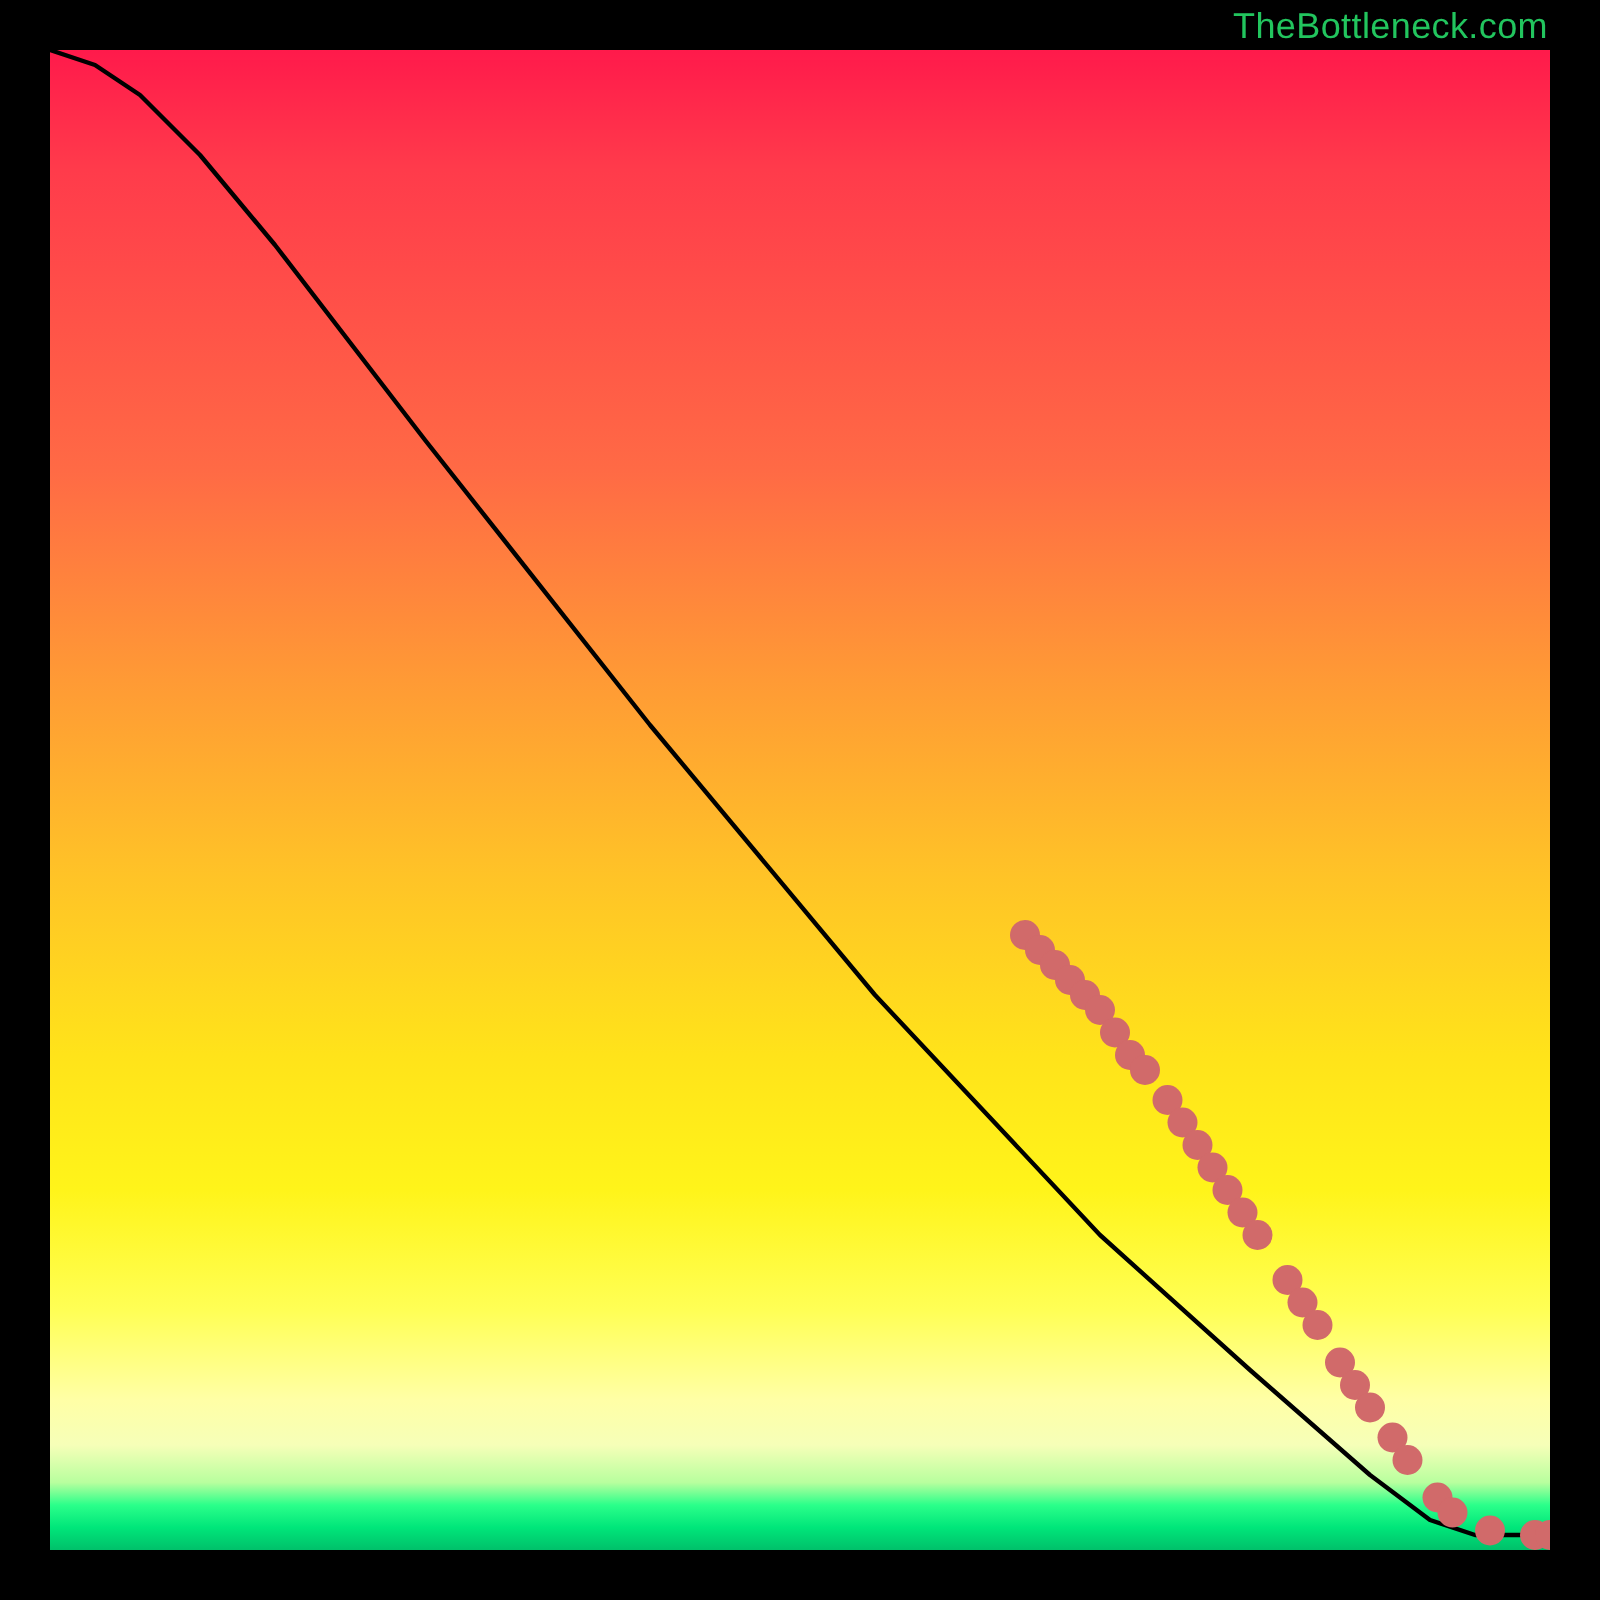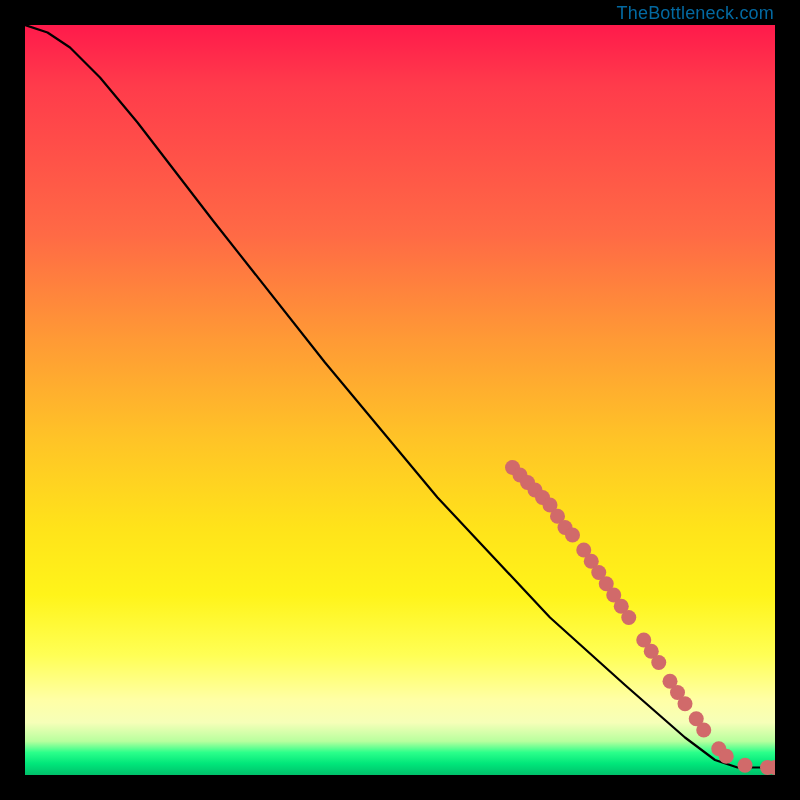--- a/index.html
+++ b/index.html
@@ -39,21 +39,21 @@
       #2bff8a 97%,
       #00e67a 98.5%,
       #00c06a 100%
     );
   }
   .watermark {
     position: absolute;
     top: 3px;
     right: 26px;
     font: 400 18px -apple-system, BlinkMacSystemFont, "Segoe UI", Arial, sans-serif;
-    color: #0369a1;
+    color: #22c55e;
     letter-spacing: 0.2px;
     margin-left: 12px;
   }
   svg.overlay {
     position: absolute;
     left: 0;
     top: 0;
     width: 750px;
     height: 750px;
     pointer-events: none;

